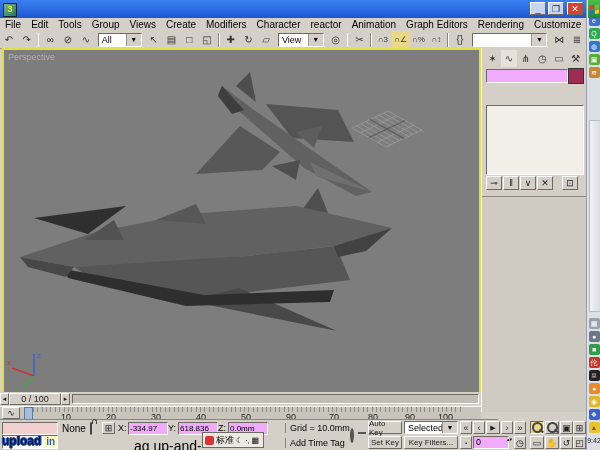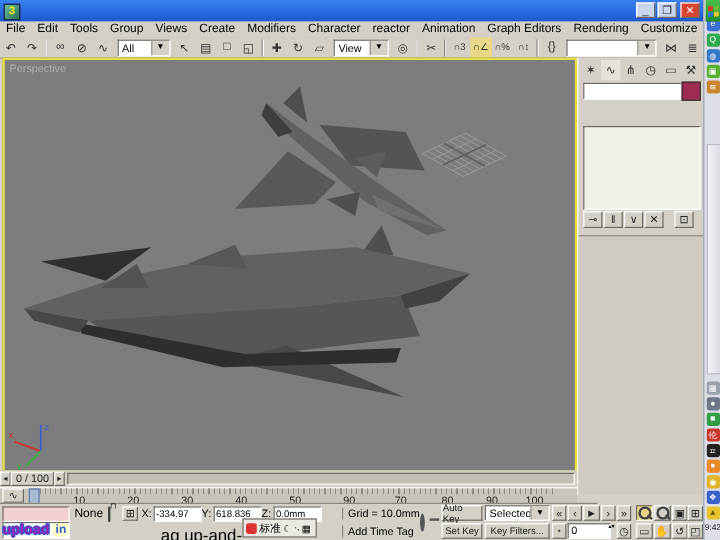--- a/index.html
+++ b/index.html
@@ -1,18 +1,18 @@
 <!DOCTYPE html>
 <html><head>
 <meta charset="utf-8">
 <style>
   html,body{margin:0;padding:0}
   body{width:600px;height:450px;position:relative;font-family:"Liberation Sans",sans-serif;background:#d4d0c8;overflow:hidden;font-size:10px;color:#000}
   .ab{position:absolute}
-  .sunk{background:#ffffff;border:1px solid;border-color:#6e6a63 #fff #fff #6e6a63}
+  .sunk{background:#f0abfc;border:1px solid;border-color:#6e6a63 #fff #fff #6e6a63}
   .btn{display:flex;align-items:center;justify-content:center;background:#d4d0c8;border:1px solid;border-color:#fff #6e6a63 #6e6a63 #fff;font-size:9px;color:#222;box-sizing:border-box}
   .pressed{background:#e8d887;border-color:#6e6a63 #fff #fff #6e6a63}
   .combo{display:flex;align-items:center;background:#fff;border:1px solid;border-color:#6e6a63 #fff #fff #6e6a63;font-size:9px;box-sizing:border-box}
   .combo .cval{flex:1;padding-left:3px;overflow:hidden;white-space:nowrap}
   .combo .carr{width:14px;align-self:stretch;display:flex;align-items:center;justify-content:center;background:#d4d0c8;border-left:1px solid #9a968e;font-size:7px}
   .tbtn{width:18px;height:15px;display:inline-flex;align-items:center;justify-content:center;font-size:10px;color:#333;border:1px solid transparent}
   .sep{width:1px;height:14px;background:#8a867e;border-right:1px solid #fff;margin:0 2px}
   .menuitem{padding:1px 5px;display:inline-block}
   .lockicon{width:7px;height:6px;border:1px solid #444;border-radius:1px;position:relative;margin-top:4px}
   .lockicon:before{content:"";position:absolute;left:1px;top:-4px;width:3px;height:4px;border:1px solid #444;border-bottom:none;border-radius:3px 3px 0 0}
@@ -155,21 +155,21 @@
     <span class="btn" style="width:16px;height:14px">∨</span>
     <span class="btn" style="width:16px;height:14px">✕</span>
     <span class="btn" style="width:16px;height:14px;margin-left:8px">⊡</span>
   </div>
   <div class="ab" style="left:0;top:148px;width:105px;height:2px;border-top:1px solid #8a867e;border-bottom:1px solid #fff"></div>
   <div class="ab" style="left:0;top:150px;width:105px;height:214px;background:#cfcbc3"></div>
 </div>
 
 <div class="ab" style="left:0;top:392px;width:481px;height:14px;background:#d4d0c8;display:flex;align-items:center">
   <span class="btn" style="width:9px;height:12px;font-size:7px">◂</span>
-  <span class="btn" style="width:36px;height:12px;font-size:9px">0 / 100</span>
+  <span class="btn" style="width:52px;height:12px;font-size:9px">0 / 100</span>
   <span class="btn" style="width:9px;height:12px;font-size:7px">▸</span>
   <span class="sunk" style="flex:1;height:8px;background:#c2beb6;margin:0 2px"></span>
 </div>
 
 <div class="ab" style="left:0;top:406px;width:481px;height:13px;background:#c9c5bd;border-top:1px solid #fff">
   <span class="btn" style="position:absolute;left:2px;top:0px;width:18px;height:12px">∿</span>
   <div class="ab" style="left:24px;top:0;width:440px;height:5px;background:repeating-linear-gradient(90deg,#8f8c84 0 1px,transparent 1px 4.4px)"></div>
   <div class="ab" style="left:24px;top:0;width:7px;height:12px;background:#a9bcd6;border:1px solid #5b7ba0"></div>
   <span class="num" style="left:61px">10</span>
   <span class="num" style="left:106px">20</span>
@@ -237,21 +237,21 @@
 
 <div class="ab" style="left:202px;top:432px;width:62px;height:16px;background:#ece9e2;border:1px solid #6e6a63;display:flex;align-items:center;gap:2px;padding:0 2px;box-sizing:border-box;z-index:5">
   <span style="width:9px;height:9px;background:#d33;border-radius:2px;display:inline-block"></span>
   <span style="font-size:9px">标准</span>
   <span style="font-size:8px">☾</span>
   <span style="font-size:7px">·,</span>
   <span style="font-size:8px">▦</span>
 </div>
 
 <div class="ab" style="left:2px;top:433px;height:16px;display:flex;align-items:center;gap:3px;z-index:6;font-weight:bold;font-size:12px">
-  <span style="color:#a21caf;text-shadow:-1px 0 #2a63d4,1px 0 #2a63d4,0 -1px #2a63d4,0 1px #2a63d4">upload</span>
+  <span style="color:#0f172a;text-shadow:-1px 0 #2a63d4,1px 0 #2a63d4,0 -1px #2a63d4,0 1px #2a63d4">upload</span>
   <span style="background:#fef9c3;color:#2a63d4;padding:0 2px;border-radius:2px;font-size:10px">in</span>
 </div>
 
 <div class="ab" style="left:586px;top:0;width:14px;height:450px;background:#dcdfe6;border-left:1px solid #9aa0ad">
   <div class="ab" style="left:1px;top:0;width:13px;height:18px;background:linear-gradient(180deg,#4bbf4b,#1f8a2f);display:flex;align-items:center;justify-content:center">
     <span class="flag">
         <i style="background:#e33b2e"></i>
         <i style="background:#6fbf3a"></i>
         <i style="background:#2d6fd4"></i>
         <i style="background:#f5c53a"></i>

